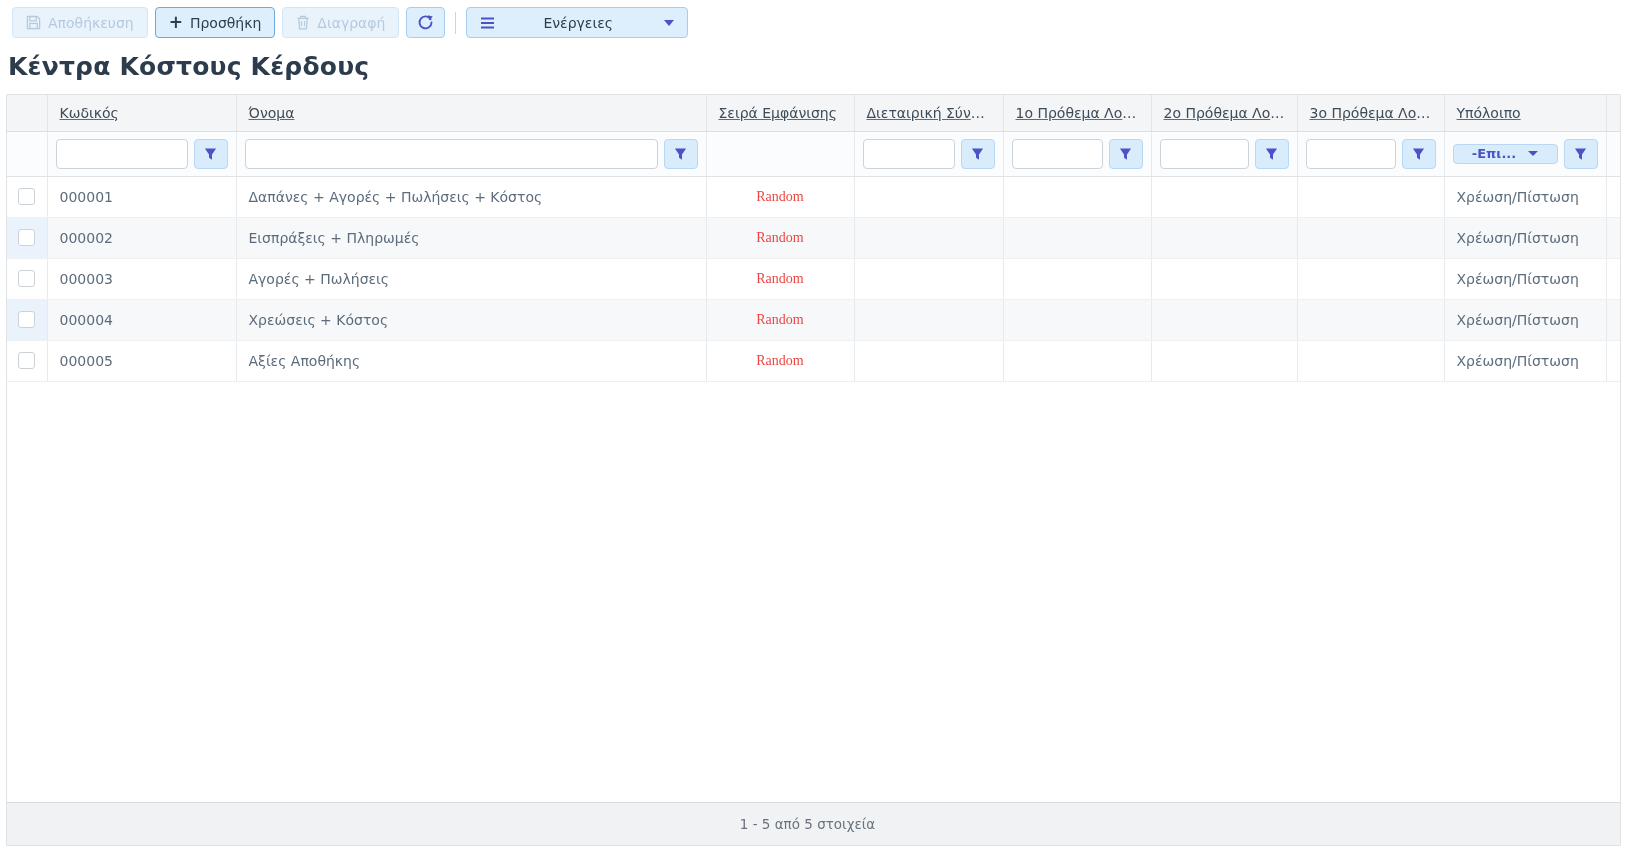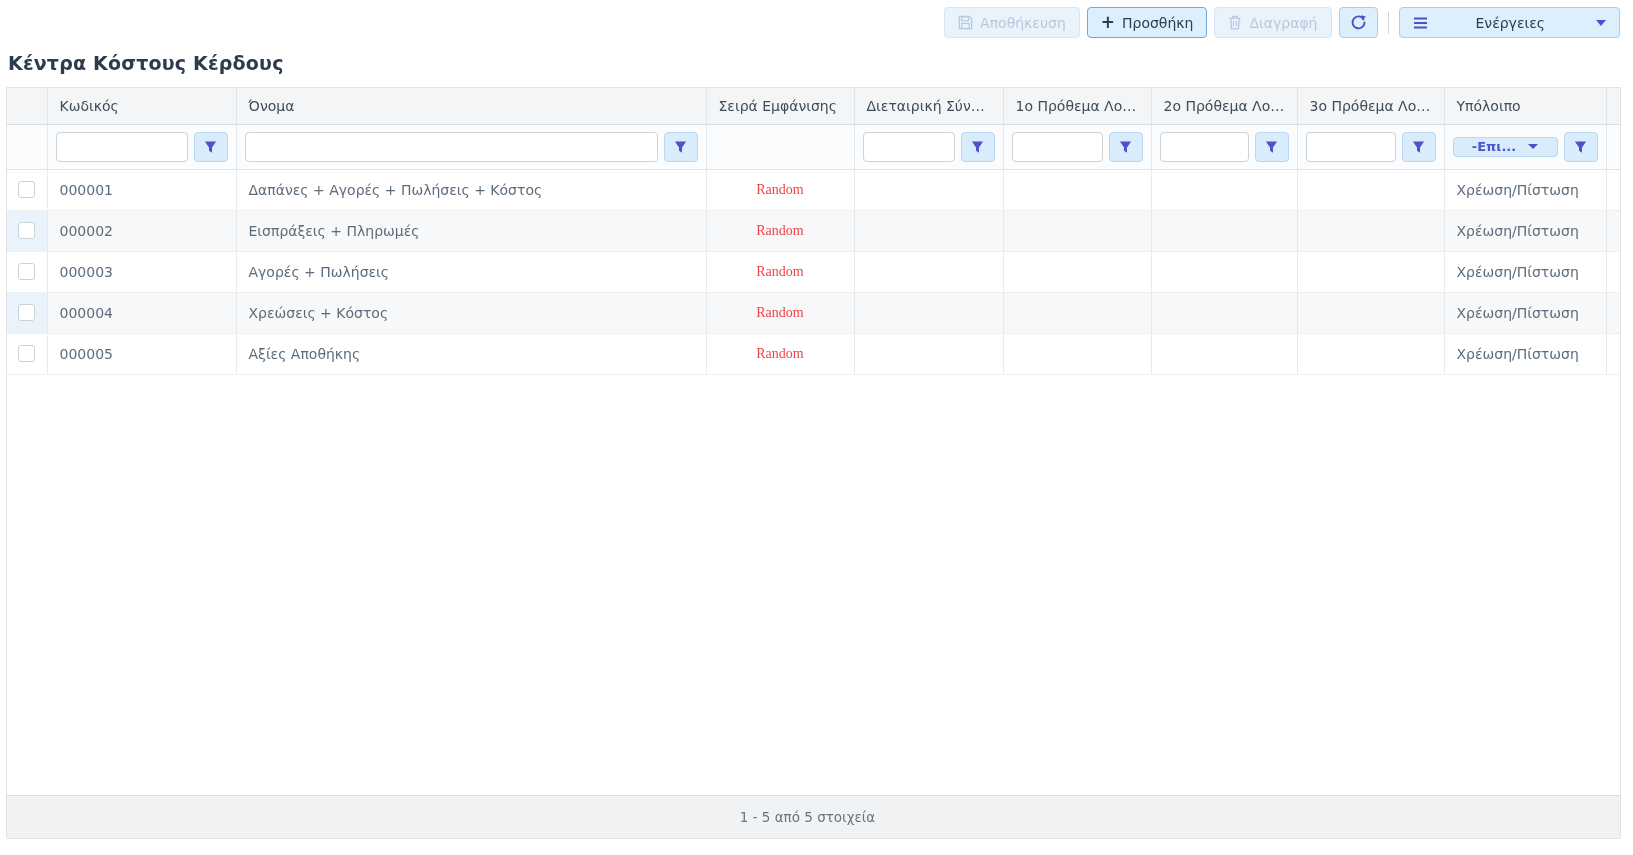--- a/index.html
+++ b/index.html
@@ -1,42 +1,42 @@
 <!DOCTYPE html>
 <html><head>
 <meta charset="utf-8">
 <style>
   * { margin:0; padding:0; box-sizing:border-box; }
   html,body { background:#fff; }
   body { font-family:"DejaVu Sans","Liberation Sans",sans-serif; color:#5c6c7c; }
   .app { width:1633px; height:855px; background:#ffffff; position:relative; overflow:hidden; }
 
   
-  .toolbar { display:flex; justify-content:flex-end; align-items:center; gap:7px; padding:7px 13px 6px 0; height:44px; }
+  .toolbar { display:flex; align-items:center; gap:7px; padding:7px 13px 6px 12px; height:44px; }
   .btn { display:inline-flex; align-items:center; gap:7px; height:31px; padding:0 13px;
          background:#ddeefc; border:1px solid #b9d7f3; border-radius:4px;
          font-size:14px; color:#2d3e50; cursor:pointer; font-family:inherit; }
   .btn.disabled { background:#e9f3fc; border-color:#d3e6f7; color:#b7c9dc; cursor:default; }
   .btn.primary { border-color:#70a8dc; }
   .btn.icon-only { padding:0 10px; border-color:#a9cdee;gap:48px; }
   .btn .plus { font-size:17px; font-weight:700; line-height:1; color:#2d3e50; }
   .toolbar-divider { width:1px; height:22px; background:#d0d4d8; margin:0 3px; }
   .caret { width:0; height:0; border-left:5px solid transparent; border-right:5px solid transparent; border-top:6px solid #4a52c6; display:inline-block; margin-left:3px; }
   svg.ic { display:block; }
 
   
-  .page-title { font-size:19px; font-weight:700; color:#2c3c4c; margin:8px 0 13px 8px; letter-spacing:.2px; }
+  .page-title { font-size:25px; font-weight:700; color:#2c3c4c; margin:8px 0 13px 8px; letter-spacing:.2px; }
 
   
   .grid { margin-left:6px; width:1615px; height:752px; border:1px solid #e0e3e6; border-radius:1px;
           display:flex; flex-direction:column; background:#fff; }
   table { border-collapse:collapse; table-layout:fixed; width:1613px; }
   th, td { overflow:hidden; white-space:nowrap; text-overflow:ellipsis; }
 
-  thead tr.header-row { background:#f4f5f6; height:36px; }
+  thead tr.header-row { background:#f4f5f6; height:36px;text-decoration:underline; }
   thead tr.header-row th { font-weight:400; font-size:14px; color:#3e4c59; text-align:left;
         padding:0 12px; border-right:1px solid #e2e5e8; border-bottom:1px solid #dcdfe2; }
   thead tr.header-row th:last-child { border-right:none; }
 
   thead tr.filter-row { background:#fbfcfd; height:44px; }
   thead tr.filter-row th { padding:7px 8px; border-right:1px solid #e6e9eb; border-bottom:1px solid #e0e3e6; }
   thead tr.filter-row th:last-child { border-right:none; }
   .filter-wrap { display:flex; align-items:center; gap:6px; }
   .filter-input { flex:1 1 auto; min-width:0; height:30px; border:1px solid #ccd3d9; border-radius:4px;
         padding:0 8px; font-size:13px; color:#4a5a6a; background:#fff; outline:none; font-family:inherit; }

